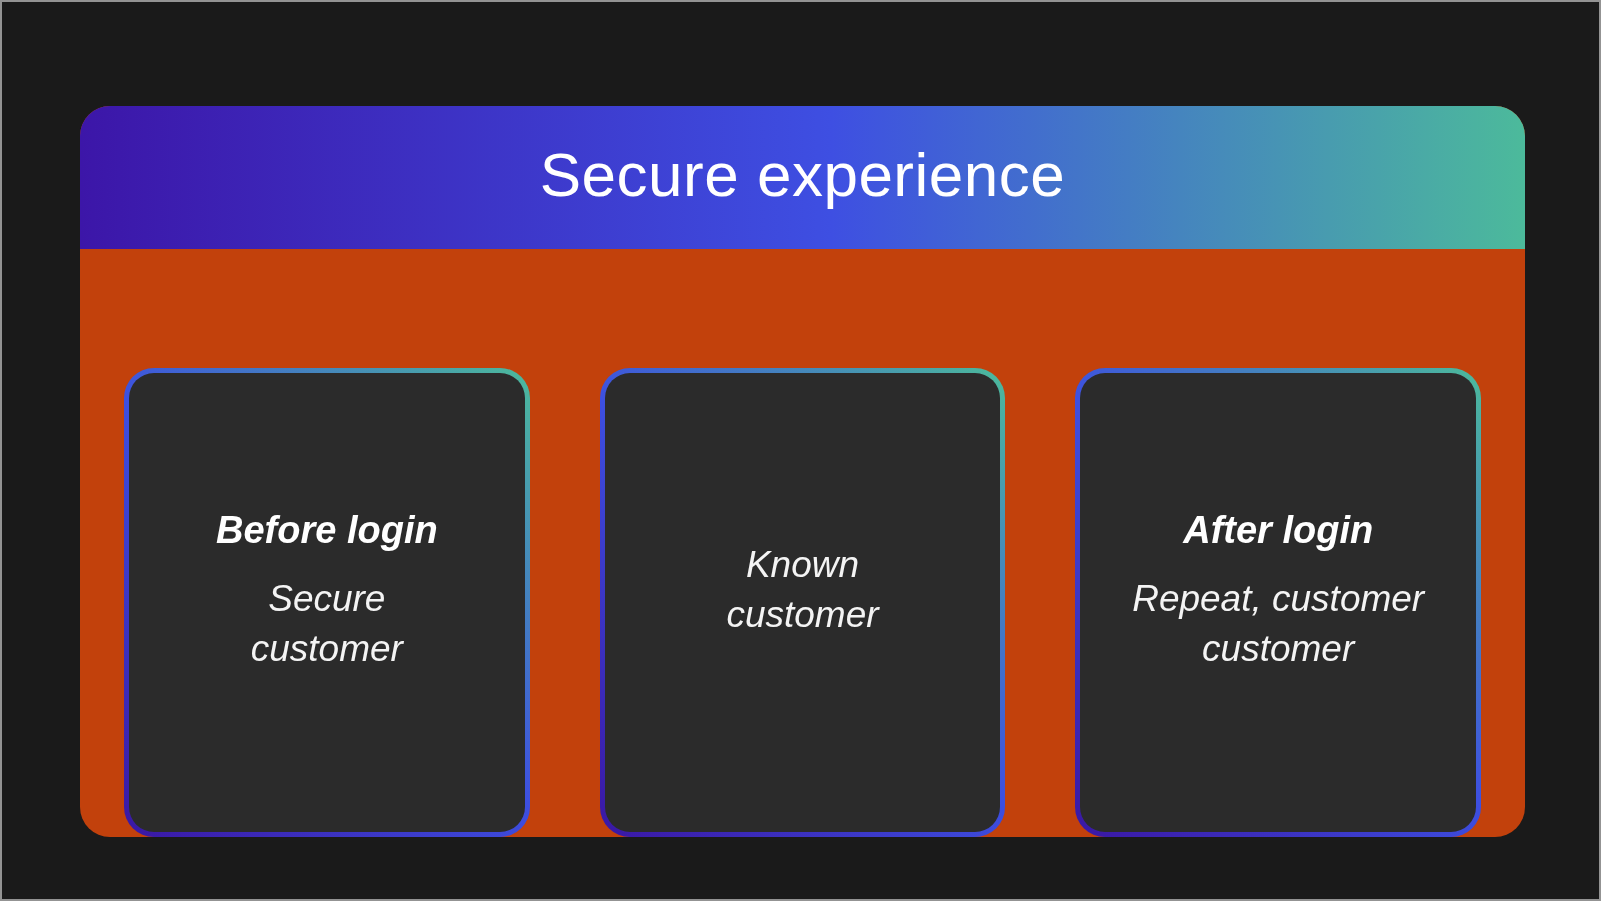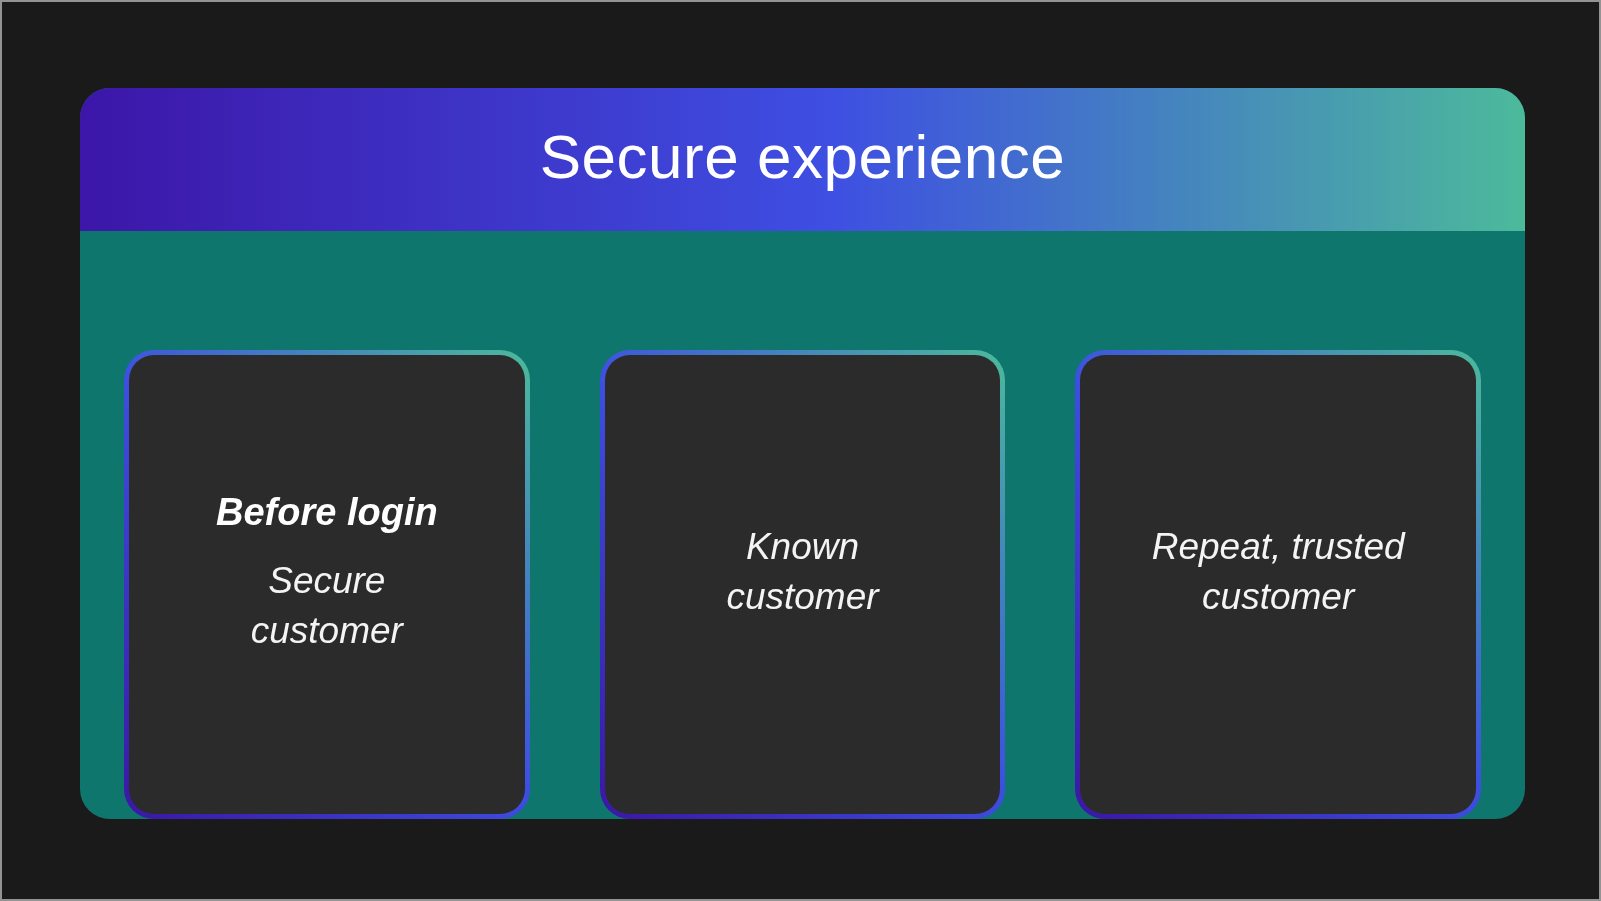--- a/index.html
+++ b/index.html
@@ -13,26 +13,26 @@
     width: 1601px;
     height: 901px;
     box-sizing: border-box;
     background: #1a1a1a;
     border: 2px solid #939393;
     overflow: hidden;
   }
   .panel {
     position: absolute;
     left: 78px;
-    top: 86px;
+    top: 104px;
     width: 1445px;
     height: 731px;
     border-radius: 30px;
     overflow: hidden;
-    background: #0f766e;
+    background: #c2410c;
     display: flex;
     flex-direction: column;
   }
   .header-band {
     height: 143px;
     flex: 0 0 143px;
     background: linear-gradient(90deg, #3c16a8 0%, #3e4fe2 52%, #4cba9b 100%);
     display: flex;
     align-items: center;
     justify-content: center;
@@ -104,21 +104,22 @@
       </div>
 
       <div class="stage-card">
         <div class="stage-body">
           <div>Known</div>
           <div>customer</div>
         </div>
       </div>
 
       <div class="stage-card">
+        <div class="stage-heading">After login</div>
         <div class="stage-body">
-          <div>Repeat, trusted</div>
+          <div>Repeat, customer</div>
           <div>customer</div>
         </div>
       </div>
 
     </div>
   </div>
 </div>
 
 </body></html>

